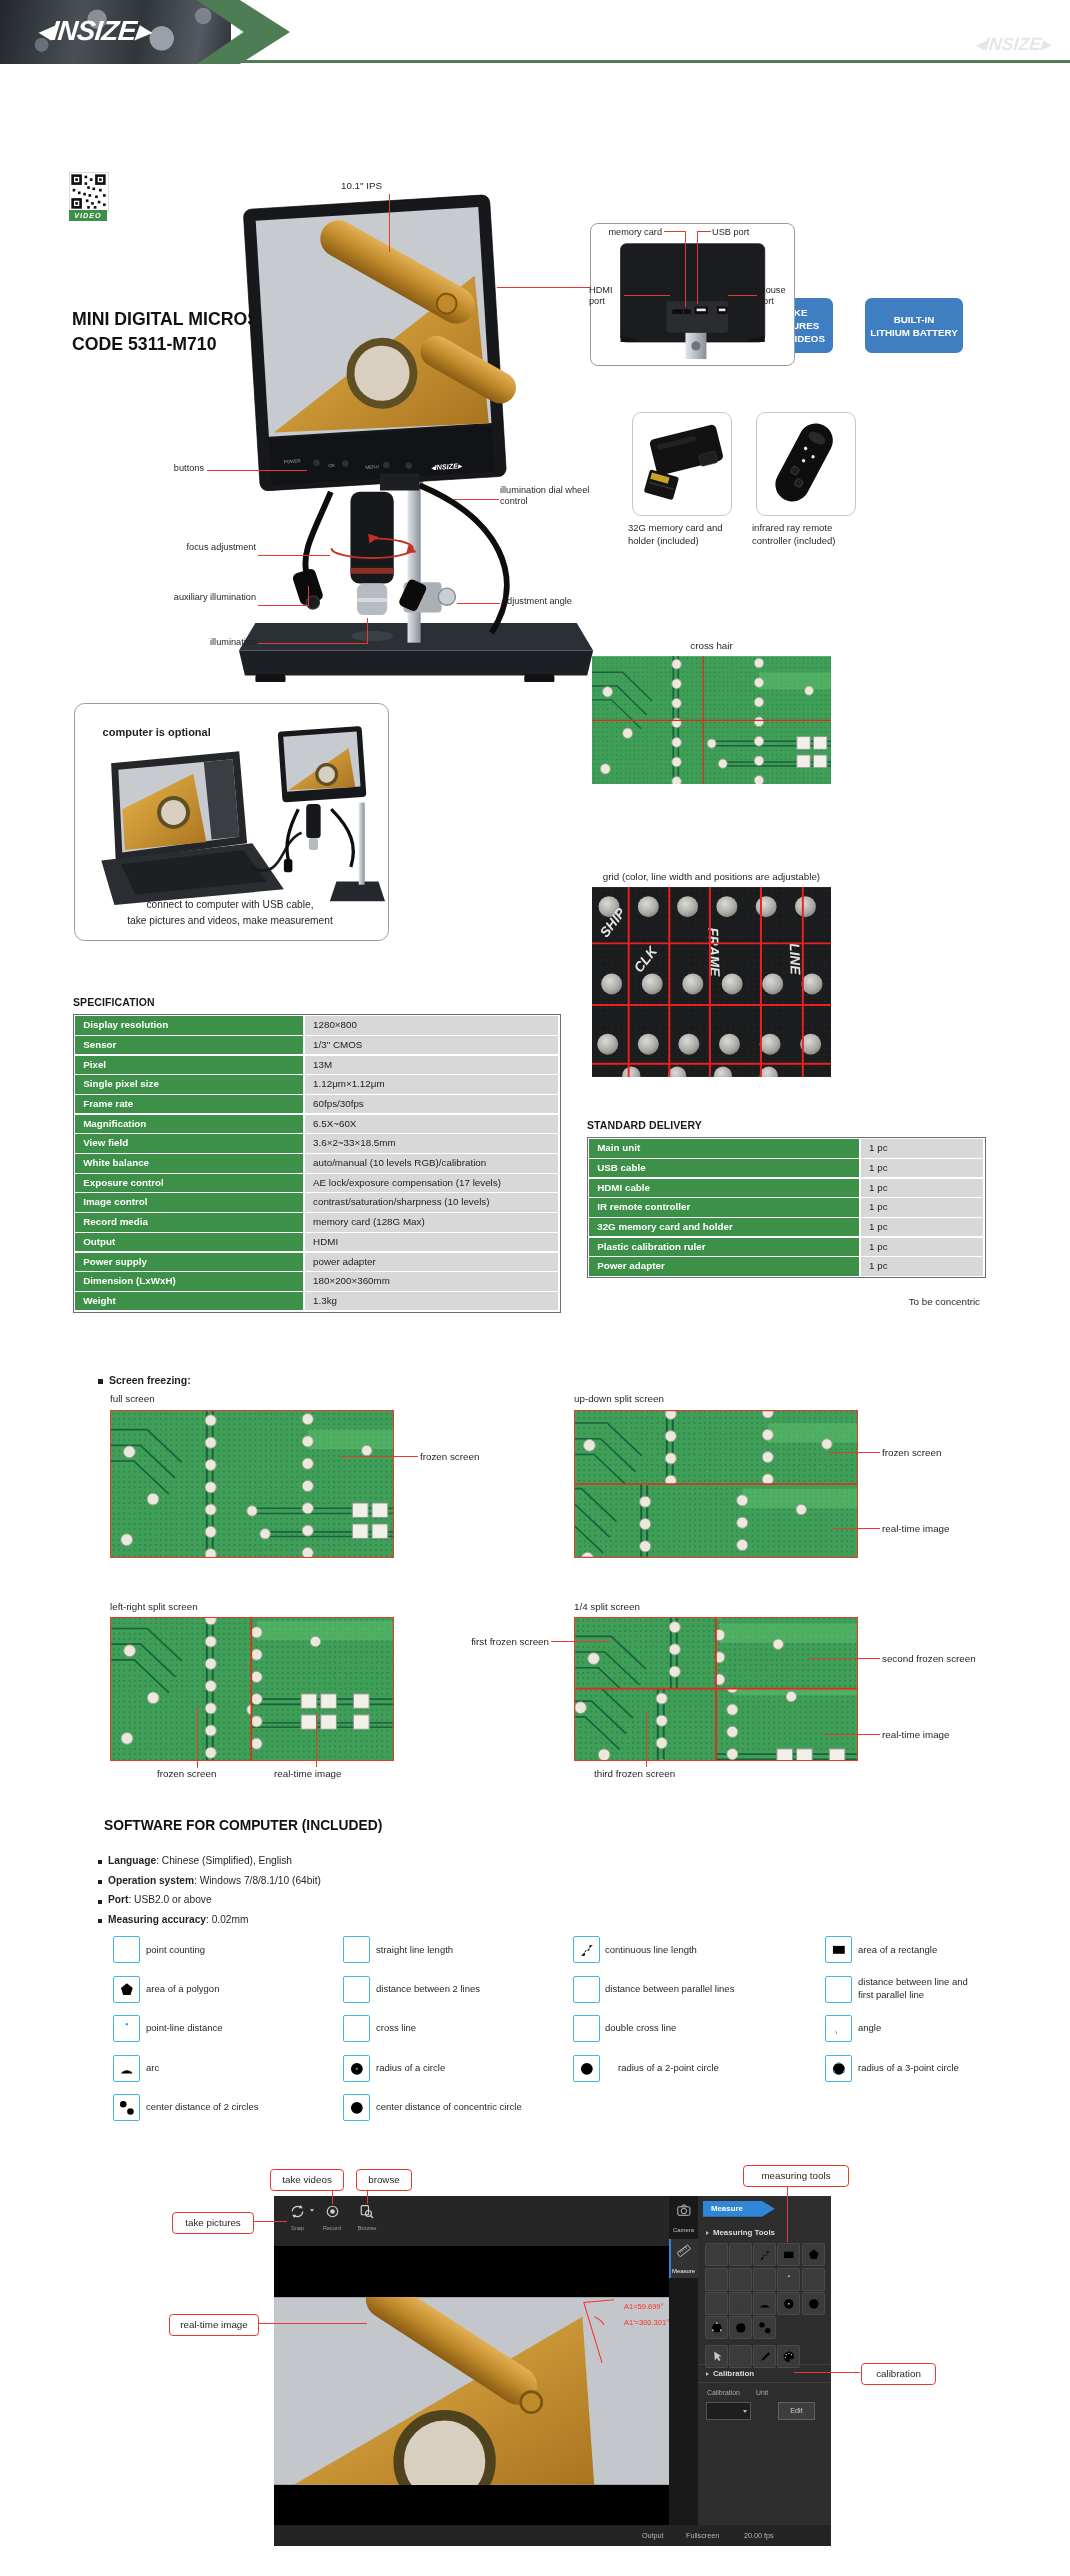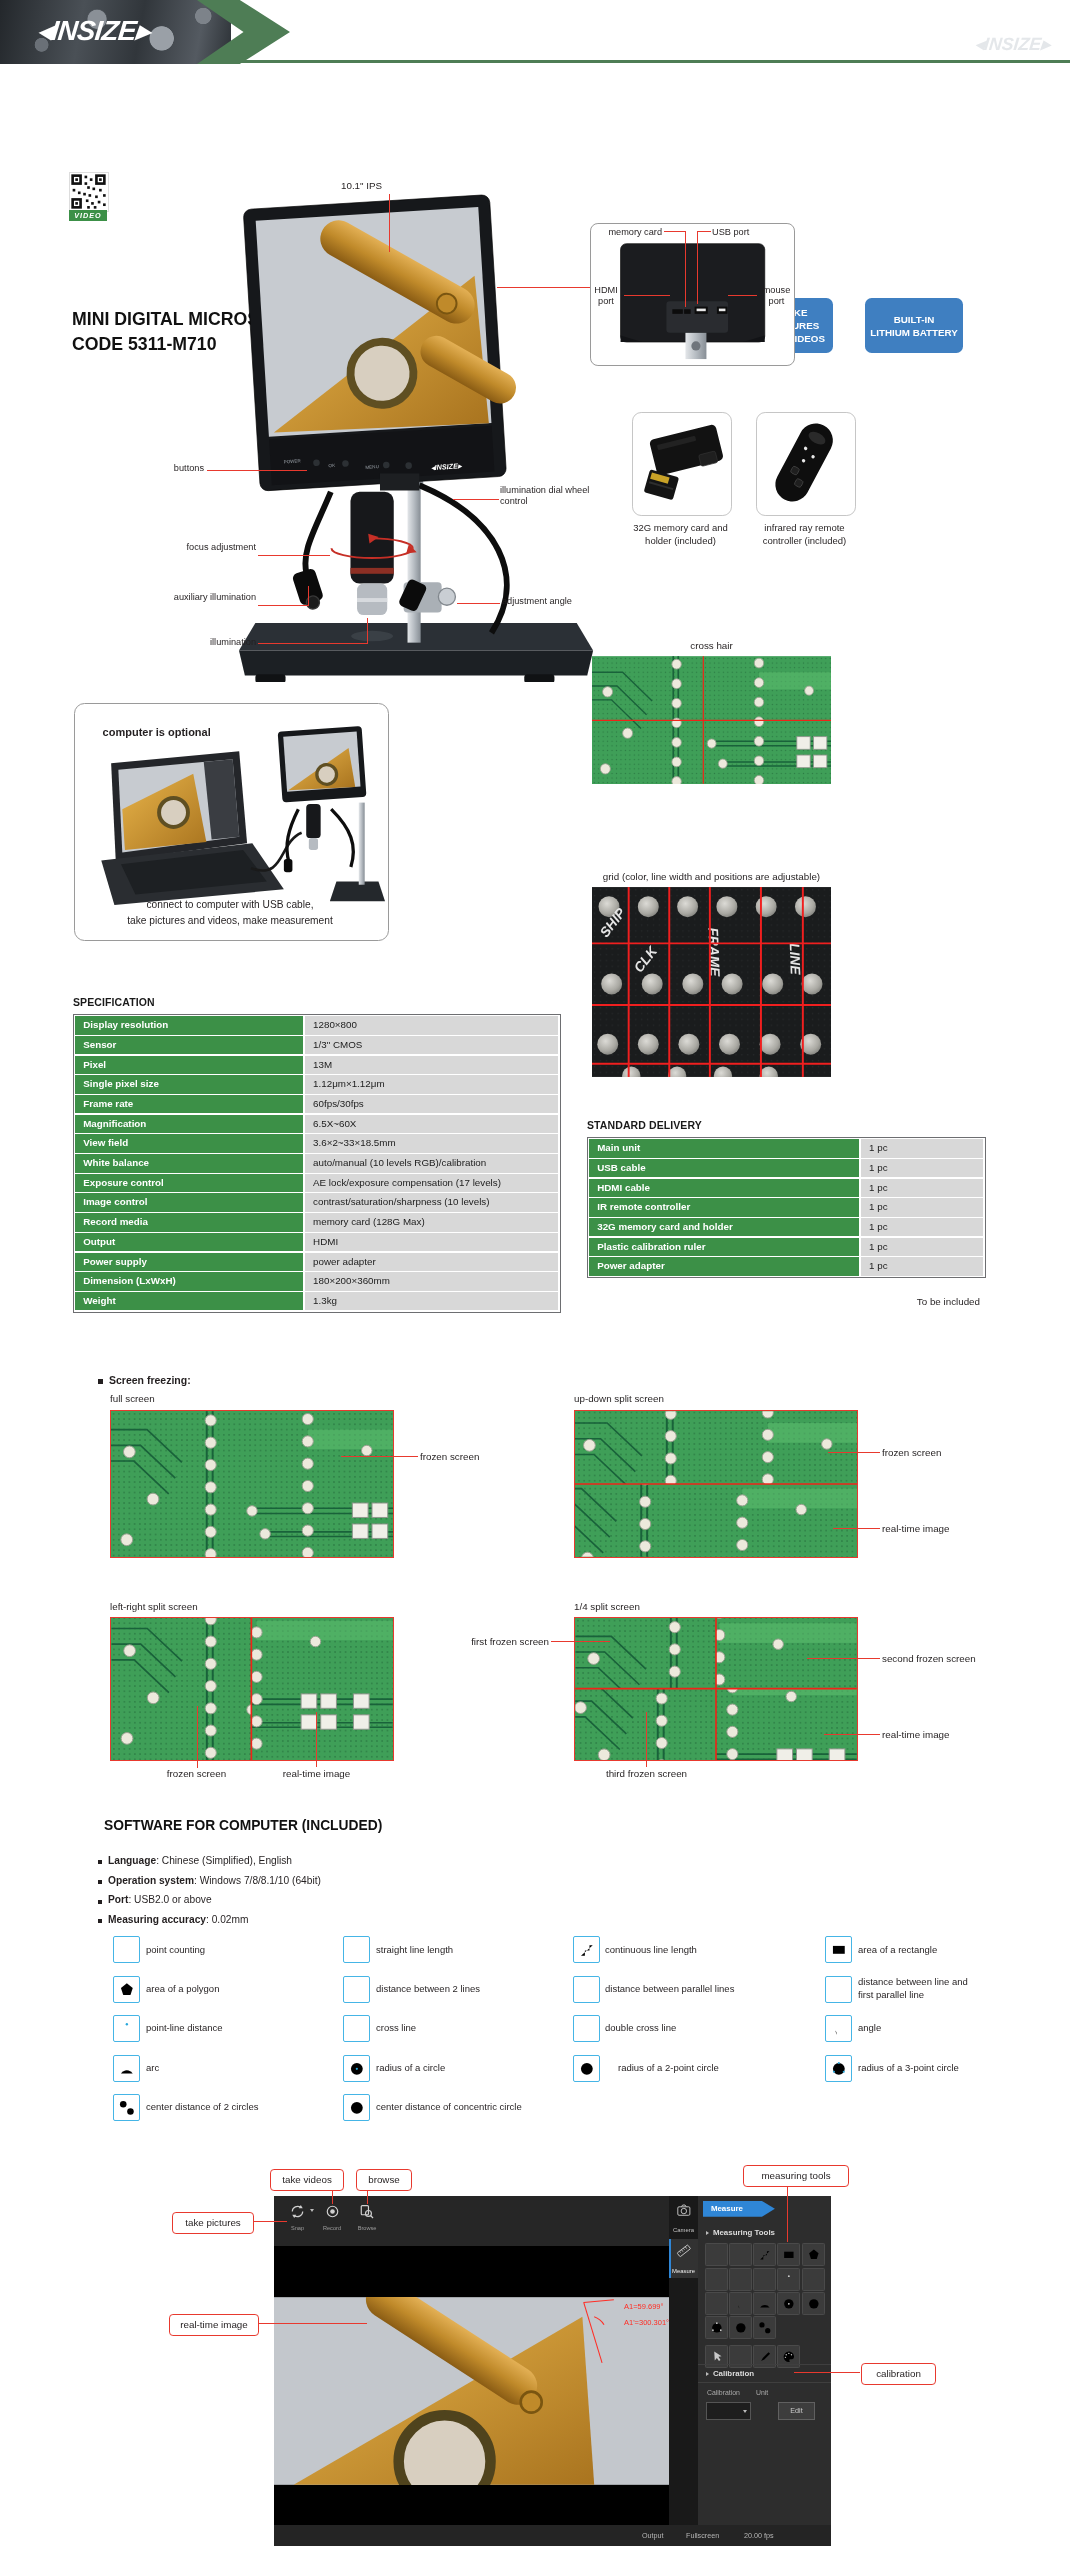--- a/index.html
+++ b/index.html
@@ -1,21 +1,21 @@
 <!DOCTYPE html>
 <html style="font-size:10.5px"><head>
 <meta charset="utf-8">
 <style>
   html,body{margin:0;padding:0;background:#fff;}
   body{font-family:"Liberation Sans", sans-serif;color:#231f20;}
   #page{position:relative;width:1071px;height:2576px;background:#fff;overflow:hidden;}
   .abs{position:absolute;}
   .lbl{position:absolute;font-size:9.2px;line-height:11px;color:#231f20;}
   .lbl.r{text-align:right;}
-  .lbl.c{text-align:center;}
+  .lbl.c{text-align:left;}
   .rline{position:absolute;background:#e8392e;}
   .callout{position:absolute;border:1px solid #e8392e;border-radius:3.9px;background:#fff;
            font-size:9.8px;color:#231f20;display:flex;align-items:center;justify-content:center;z-index:6;}
   .shot{position:absolute;border:1px solid #e8392e;background:#3f9f58;}
   .figtitle{position:absolute;font-size:9.8px;color:#231f20;}
   .secbox{position:absolute;border:1px solid #9a9a9a;border-radius:7.9px;background:#fff;}
   .acc-box{position:absolute;border:1.3px solid #c6c6c6;border-radius:9.2px;background:#fff;box-shadow:inset 0 0 0 1.3px #fff;}
   .heading{position:absolute;font-size:10.5px;font-weight:bold;color:#1a1a1a;letter-spacing:0.1px;}
   .bigheading{position:absolute;font-size:13.8px;font-weight:800;color:#111;}
   
@@ -614,21 +614,21 @@
       </div>
   <div class="trow">
         <div class="tl" style="width:262px">Plastic calibration ruler</div>
         <div class="tv">1 pc</div>
       </div>
   <div class="trow">
         <div class="tl" style="width:262px">Power adapter</div>
         <div class="tv">1 pc</div>
       </div>
 </div>
-<div class="lbl r" style="left:849px;top:1296px;width:131px;font-size:9.8px;">To be included</div>
+<div class="lbl r" style="left:849px;top:1296px;width:131px;font-size:9.8px;">To be concentric</div>
 
 <div class="bullet-sq" style="left:98px;top:1379px;width:5.2px;height:5.2px;"></div>
 <div class="abs" style="left:109px;top:1374px;font-size:10.5px;font-weight:bold;">Screen freezing:</div>
 
 <div class="figtitle" style="left:110px;top:1393px;">full screen</div>
 <div class="shot" style="left:110px;top:1410px;width:282px;height:146px;">
   <svg width="282" height="146" viewBox="0 0 430 222">
         <use href="#pcb-art"></use>
       </svg>
 </div>

